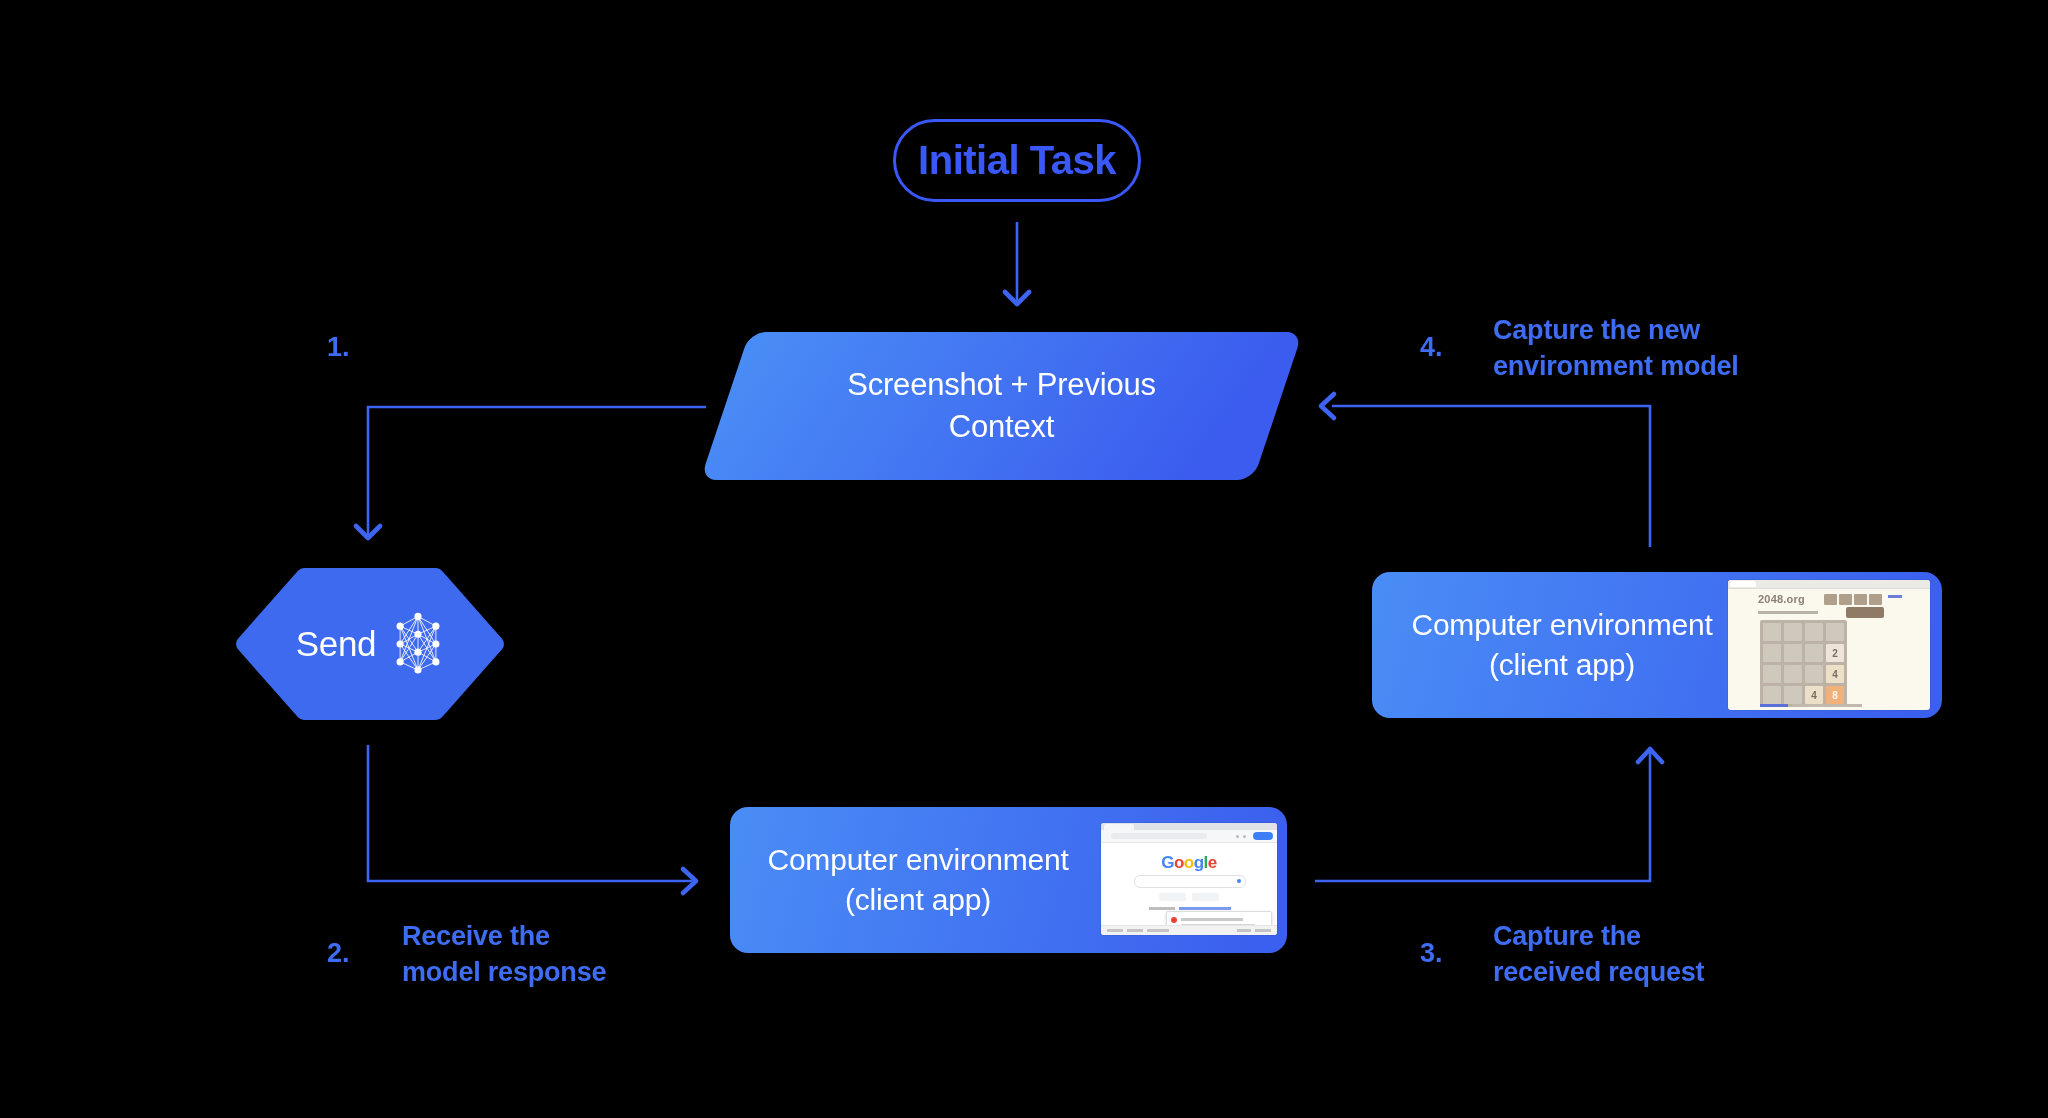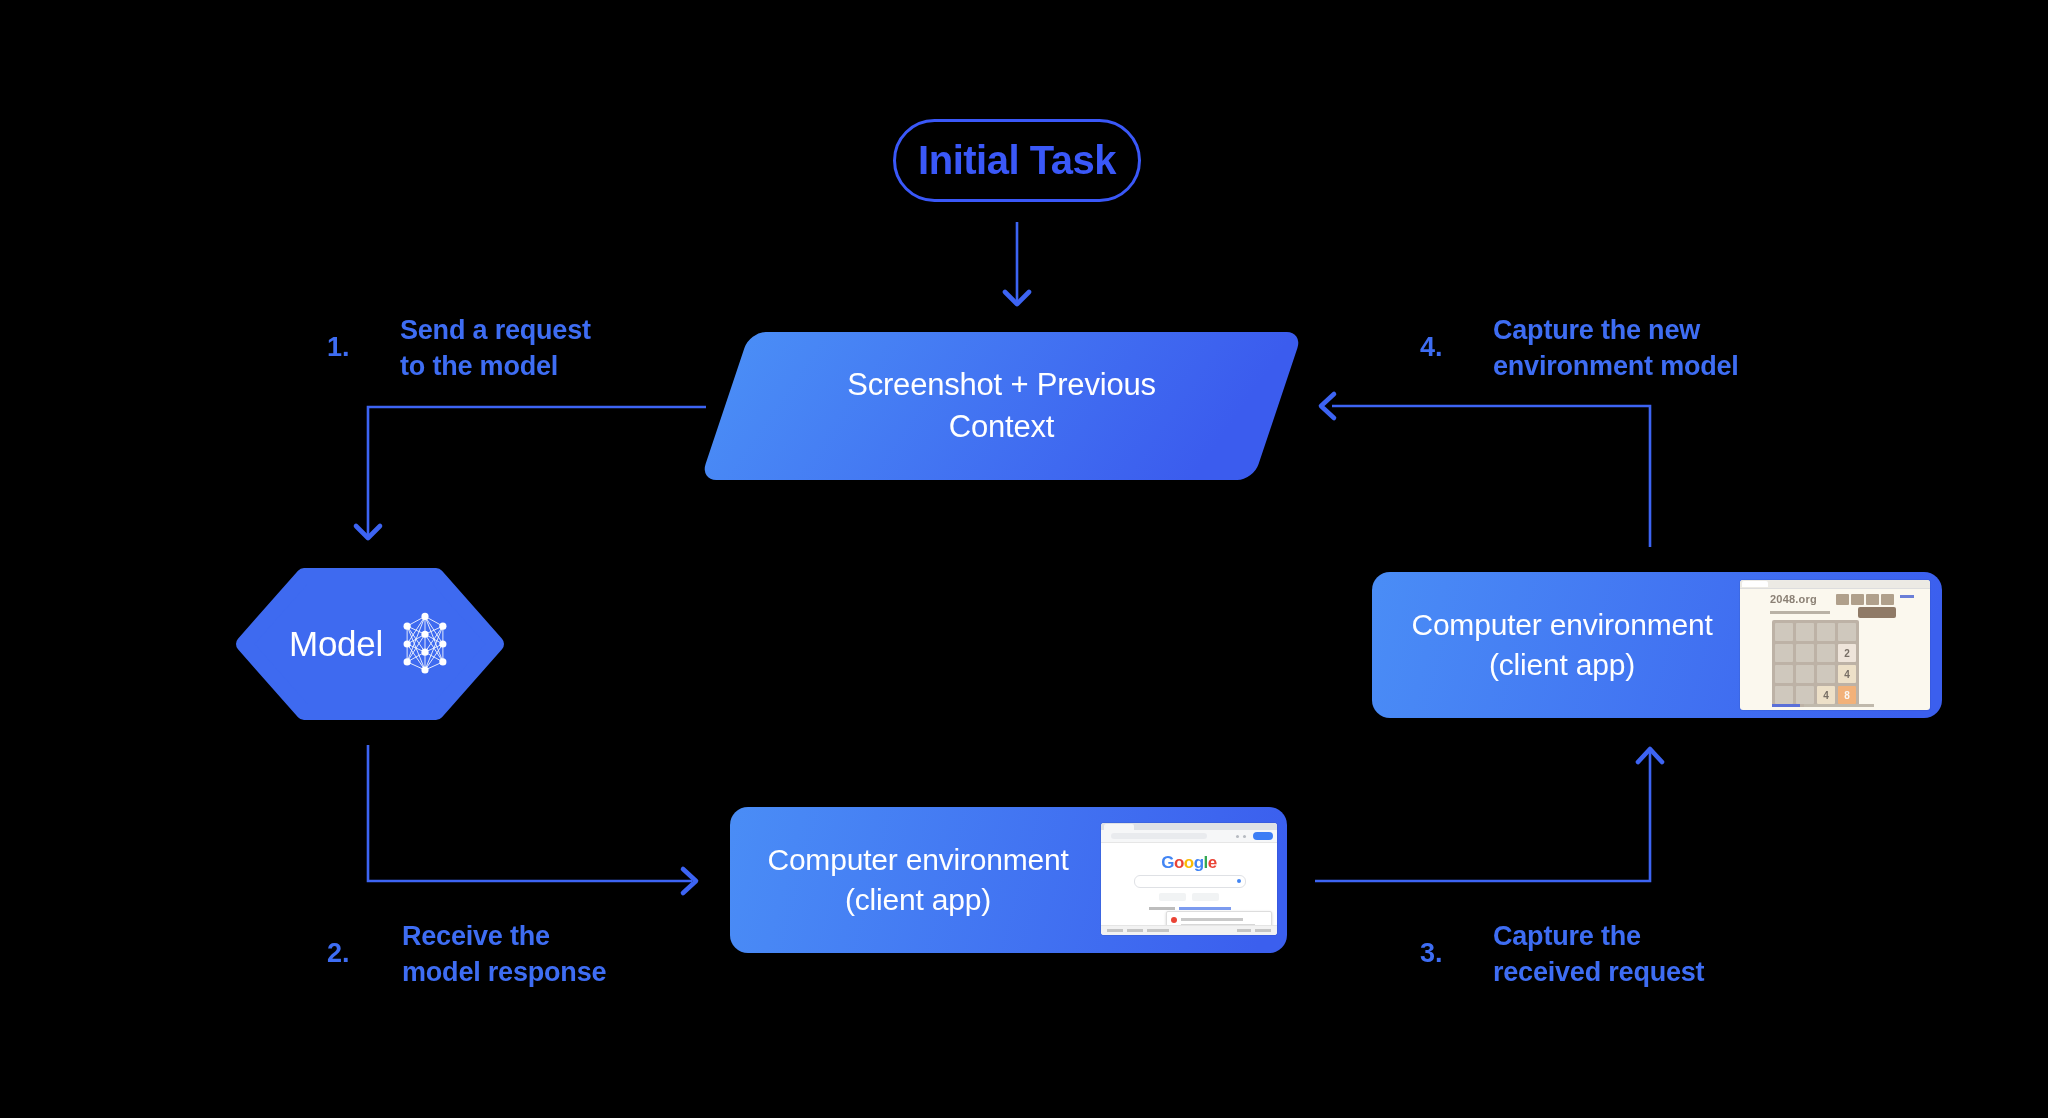--- a/index.html
+++ b/index.html
@@ -41,21 +41,21 @@
   .env-text .t1{font-size:30px;line-height:40px;font-weight:400;letter-spacing:-.2px;}
   .env-text .t2{font-size:30px;line-height:40px;font-weight:400;letter-spacing:-.2px;}
 
   
   .step-num{color:#3e6df3;font-size:27px;font-weight:700;}
   .step-text{color:#3e6df3;font-size:27px;font-weight:700;line-height:36px;letter-spacing:-.2px;}
   .step-text span{display:block;}
 
   
   .thumb-2048{right:12px;top:8px;width:190px;height:130px;background:#fbf8ee;border-radius:3px;
-        overflow:hidden;box-shadow:0 0 0 1px rgba(0,0,0,.05);}
+        overflow:hidden;box-shadow:0 0 0 1px rgba(0,0,0,.05);padding-left:12px;}
   .t48-tabbar{position:absolute;left:0;top:0;width:100%;height:8px;background:#eceae4;border-bottom:1px solid #ddd;}
   .t48-tab{position:absolute;left:2px;top:1px;width:26px;height:6px;background:#fff;border-radius:2px 2px 0 0;}
   .t48-site{position:absolute;left:30px;top:13px;color:#8b8175;font-size:11px;font-weight:700;
         letter-spacing:.2px;filter:blur(.4px);}
   .t48-score{position:absolute;top:14px;width:13px;height:11px;background:#b0a08b;border-radius:1px;filter:blur(.4px);}
   .t48-link-top{position:absolute;top:15px;height:3px;background:#6b7fd7;filter:blur(.4px);}
   .t48-sub{position:absolute;left:30px;top:31px;width:60px;height:3px;background:#b9b2a6;filter:blur(.4px);}
   .t48-btn{position:absolute;left:118px;top:27px;width:38px;height:11px;background:#8f7a66;border-radius:2px;filter:blur(.4px);}
   .t48-board{position:absolute;left:32px;top:40px;display:grid;grid-template-columns:repeat(4,18px);
         grid-template-rows:repeat(4,18px);gap:3px;padding:3px;border-radius:2px;filter:blur(.3px);}
@@ -120,21 +120,21 @@
   <div class="abs para">
     <div class="para-inner">
       <span>Screenshot + Previous Context</span>
     </div>
   </div>
 
   <svg class="abs hex-wrap" viewBox="0 0 280 164">
     <polygon points="14,82 74,14 206,14 266,82 206,150 74,150" fill="#3e6af0" stroke="#3e6af0" stroke-width="16" stroke-linejoin="round"></polygon>
   </svg>
   <div class="abs hex-content">
-    <span class="model-label">Model</span>
+    <span class="model-label">Send</span>
     <svg width="52" height="92" viewBox="0 0 64 88">
       <g stroke="#ffffff" stroke-width="1.1" opacity="0.95">
         <path d="M32 10 L10 22 M32 10 L10 44 M32 10 L10 66 M32 32 L10 22 M32 32 L10 44 M32 32 L10 66
                  M32 54 L10 22 M32 54 L10 44 M32 54 L10 66 M32 76 L10 22 M32 76 L10 44 M32 76 L10 66"></path>
         <path d="M32 10 L54 22 M32 10 L54 44 M32 10 L54 66 M32 32 L54 22 M32 32 L54 44 M32 32 L54 66
                  M32 54 L54 22 M32 54 L54 44 M32 54 L54 66 M32 76 L54 22 M32 76 L54 44 M32 76 L54 66"></path>
         <path d="M32 10 V76 M10 22 V66 M54 22 V66"></path>
       </g>
       <g fill="#ffffff">
         <circle cx="32" cy="10" r="4.4"></circle>
@@ -223,24 +223,20 @@
       <div class="g-footer"></div>
       <div class="g-f" style="left:6px;width:16px"></div>
       <div class="g-f" style="left:26px;width:16px"></div>
       <div class="g-f" style="left:46px;width:22px"></div>
       <div class="g-f" style="right:26px;width:14px"></div>
       <div class="g-f" style="right:6px;width:16px"></div>
     </div>
   </div>
 
   <div class="abs step-num" style="left:327px;top:332px">1.</div>
-  <div class="abs step-text" style="left:400px;top:312px">
-    <span>Send a request</span>
-      <span>to the model</span>
-  </div>
 
   <div class="abs step-num" style="left:327px;top:938px">2.</div>
   <div class="abs step-text" style="left:402px;top:918px">
     <span>Receive the</span>
       <span>model response</span>
   </div>
 
   <div class="abs step-num" style="left:1420px;top:938px">3.</div>
   <div class="abs step-text" style="left:1493px;top:918px">
     <span>Capture the</span>

